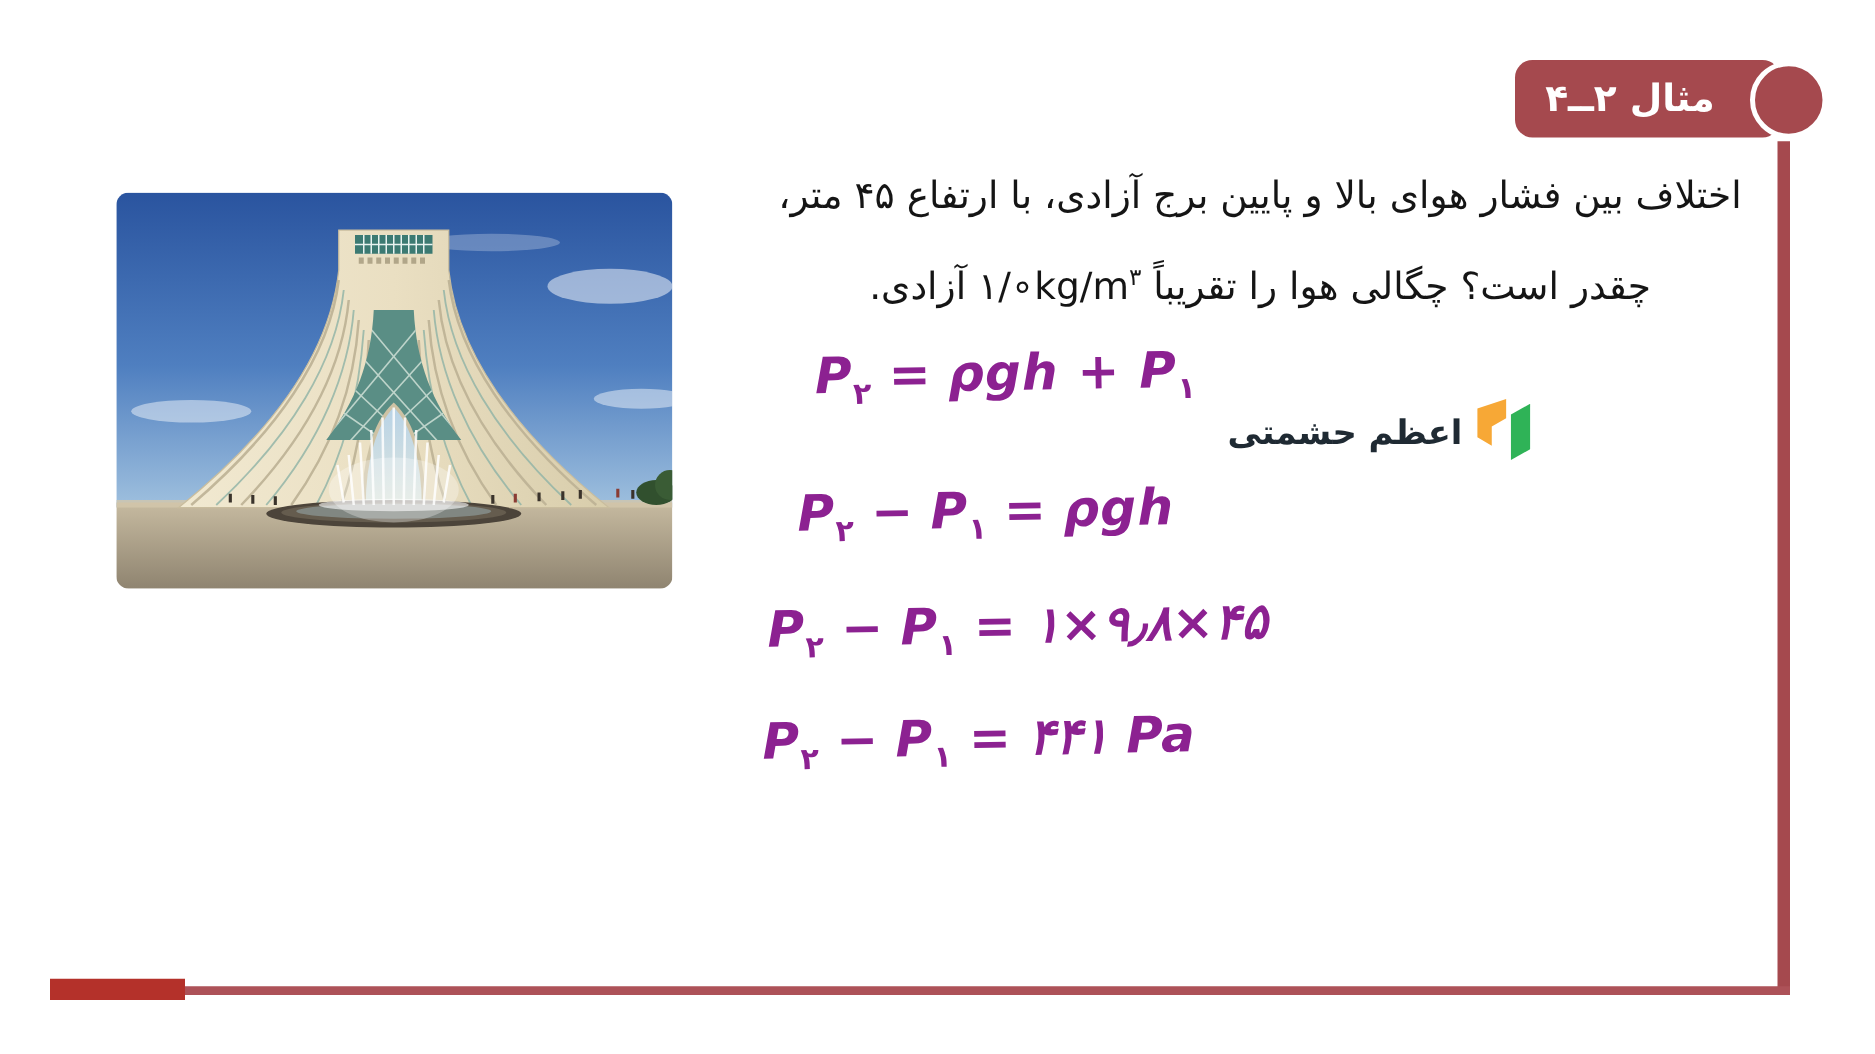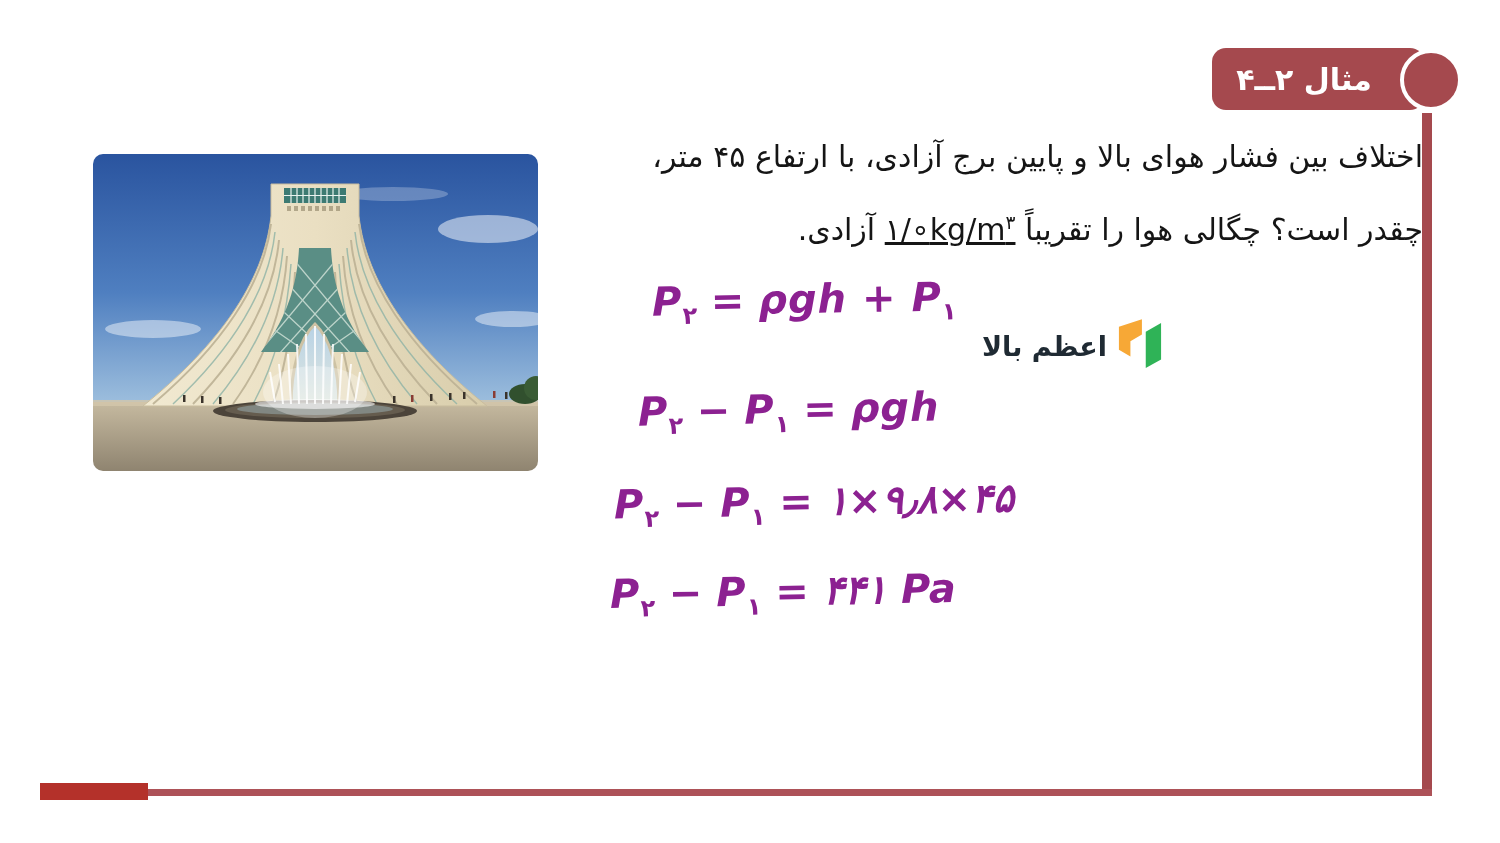--- a/index.html
+++ b/index.html
@@ -17,23 +17,23 @@
   
   .v-line{position:absolute;left:1422px;top:113px;width:10px;height:683px;background:#a5494e;}
   .h-line{position:absolute;left:148px;top:789px;width:1284px;height:7px;background:#ad5258;}
   .bar{position:absolute;left:40px;top:783px;width:108px;height:17px;background:#b4312a;}
 
   
   .photo{position:absolute;left:93px;top:154px;width:445px;height:317px;border-radius:10px;
          overflow:hidden;}
 
   
-  .problem{position:absolute;top:124px;right:90px;width:830px;direction:rtl;text-align:right;
+  .problem{position:absolute;top:124px;right:90px;width:830px;direction:rtl;text-align:center;
            font-size:30px;line-height:66px;color:#151515;}
-  .unit{direction:ltr;unicode-bidi:isolate;white-space:nowrap;text-decoration:underline;}
+  .unit{direction:ltr;unicode-bidi:isolate;white-space:nowrap;}
   .unit sup{font-size:0.62em;}
 
   
   .eq{position:absolute;color:#8c2191;font-style:italic;font-weight:bold;font-size:40px;
       letter-spacing:1px;white-space:nowrap;transform:rotate(-1deg);}
   .eq sub{font-size:0.6em;font-style:normal;}
   .eq1{left:652px;top:276px;}
   .eq2{left:638px;top:386px;}
   .eq3{left:614px;top:478px;}
   .eq4{left:610px;top:568px;}
@@ -195,20 +195,20 @@
 
   <div class="eq eq1"><span>P</span><sub>۲</sub><span> = ρgh + P</span><sub>۱</sub><span></span></div>
 
   <div class="eq eq2"><span>P</span><sub>۲</sub><span> − P</span><sub>۱</sub><span> = ρgh</span></div>
 
   <div class="eq eq3"><span>P</span><sub>۲</sub><span> − P</span><sub>۱</sub><span> = ۱×۹٫۸×۴۵</span></div>
 
   <div class="eq eq4"><span>P</span><sub>۲</sub><span> − P</span><sub>۱</sub><span> = ۴۴۱ Pa</span></div>
 
   <div class="logo">
-    <span class="logo-text">اعظم بالا</span>
+    <span class="logo-text">اعظم حشمتی</span>
     <svg width="46" height="56" viewBox="0 0 48 58">
       <polygon points="26,1 26,17 14,24 14,40 2,33 2,9" fill="#f7a836"></polygon>
       <polygon points="30,14 46,5 46,43 30,52" fill="#2fb357"></polygon>
     </svg>
   </div>
 
 </div>
 
 </body></html>

